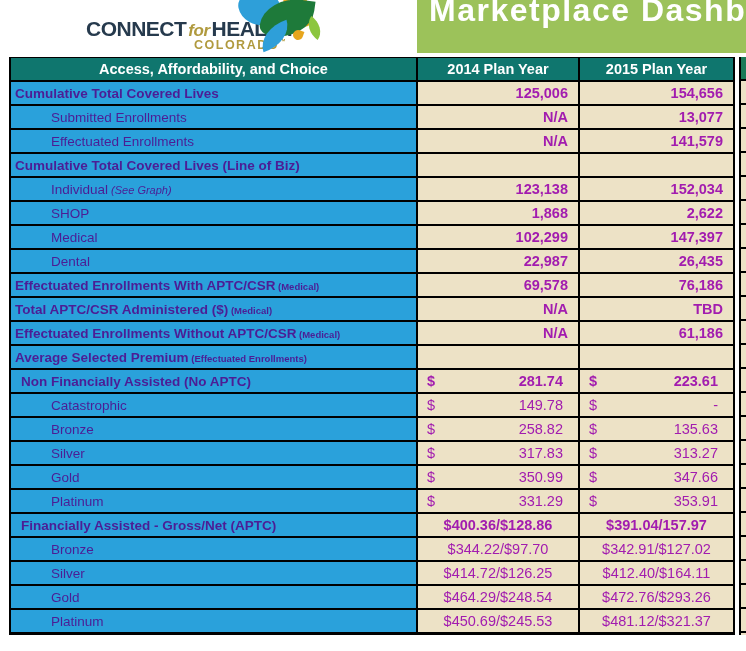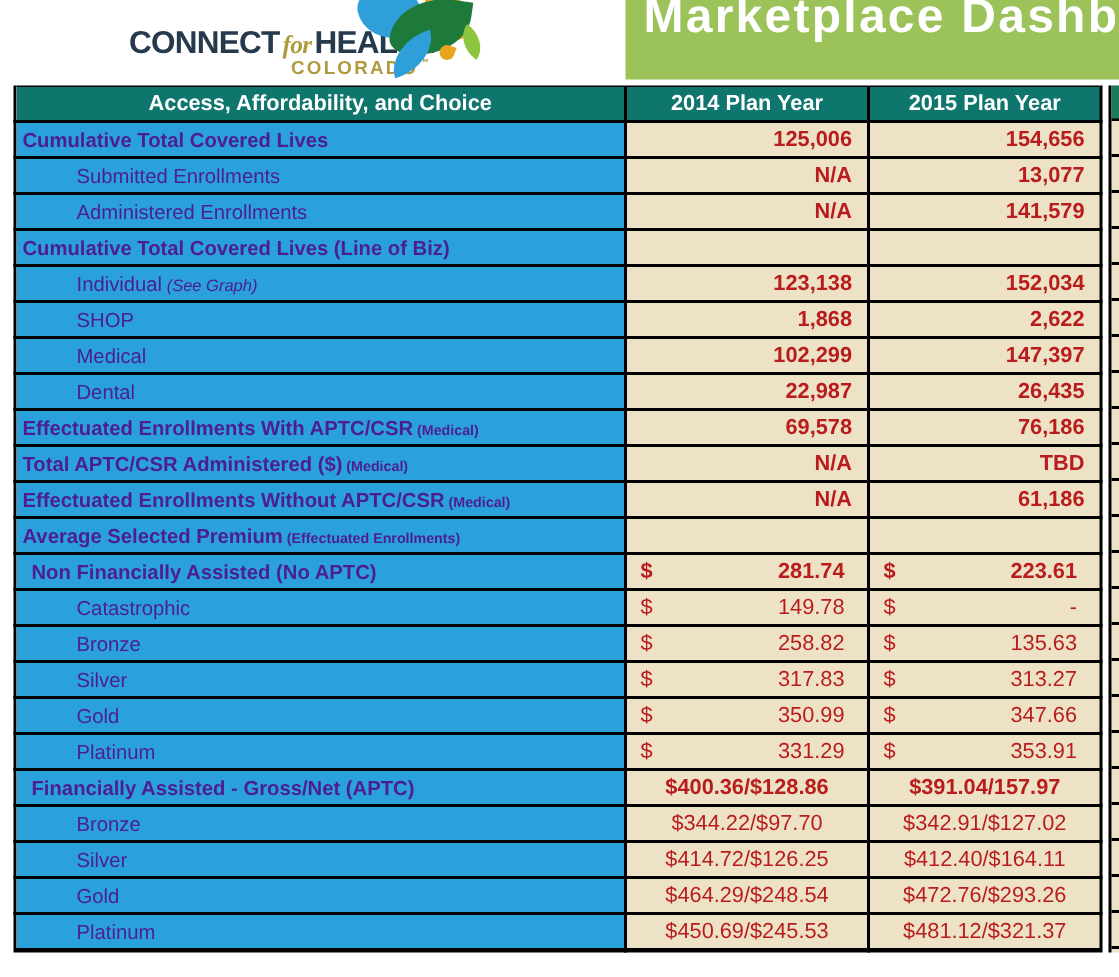--- a/index.html
+++ b/index.html
@@ -7,21 +7,21 @@
         font-family:"Liberation Sans",sans-serif;}
 
   
   .banner{position:absolute;left:417px;top:0;width:329px;height:53px;background:#9CC25A;overflow:hidden;}
   .banner h1{margin:-8px 0 0 12px;color:#ffffff;font-size:32px;font-weight:bold;
              letter-spacing:1.5px;white-space:nowrap;}
 
   
   .logo-line{position:absolute;left:86px;top:17px;color:#263A4D;font-weight:bold;
              font-size:21px;letter-spacing:-0.5px;white-space:nowrap;}
-  .logo-for{color:#B09A3E;font-family:Liberation Serif, serif;font-style:italic;
+  .logo-for{color:#B09A3E;font-family:Liberation Sans, sans-serif;font-style:italic;
             font-size:17px;padding:0 2px;}
   .logo-colorado{position:absolute;left:194px;top:38px;color:#B09A3E;font-weight:bold;
                  font-size:12.5px;letter-spacing:1.5px;white-space:nowrap;}
   .logo-tm{font-size:7px;vertical-align:super;letter-spacing:0;}
   .leaves{position:absolute;left:233px;top:-10px;width:100px;height:64px;}
   .leaf{position:absolute;}
   .lf-blue-top{left:6px;top:0;width:42px;height:36px;background:#2E9FD9;
                border-radius:60% 100% 20% 100%;transform:rotate(-12deg);}
   .lf-orange{left:48px;top:4px;width:34px;height:30px;background:#E7A61E;
              border-radius:0 100% 30% 100%;transform:rotate(18deg);}
@@ -40,21 +40,21 @@
   .dash th,.dash td{border:2px solid #000;height:22px;padding:0;overflow:hidden;
                     white-space:nowrap;vertical-align:middle;}
   .dash thead th{background:#0f766e;color:#fff;font-size:14.5px;font-weight:bold;
                  text-align:center;border-top:1px solid #000;}
   td.lbl{background:#2AA1DB;color:#4c1d95;font-size:13.5px;padding-left:4px;}
   td.lbl.b{font-weight:bold;}
   td.lbl.ind1{padding-left:10px;}
   td.lbl.ind2{padding-left:40px;}
   .sfx-s{font-size:9.5px;}
   .sfx-i{font-style:italic;font-weight:normal;font-size:11px;}
-  td.val{background:#EDE2C6;color:#b91c1c;font-size:14.5px;}
+  td.val{background:#EDE2C6;color:#a21caf;font-size:14.5px;}
   td.val.r{text-align:right;padding-right:10px;}
   td.val.c{text-align:center;}
   td.val.b{font-weight:bold;}
   .acct{display:flex;justify-content:space-between;align-items:center;
         padding:0 15px 0 9px;height:100%;}
   .acct.b{font-weight:bold;}
 
   
   .sliver{position:absolute;left:739px;top:57px;width:7px;height:578px;
           border-left:2px solid #000;background:
@@ -105,21 +105,21 @@
     <td class="lbl ind0 b"><span class="t">Cumulative Total Covered Lives</span></td>
     <td class="val r b">125,006</td>
     <td class="val r b">154,656</td>
   </tr>
         <tr>
     <td class="lbl ind2"><span class="t">Submitted Enrollments</span></td>
     <td class="val r b">N/A</td>
     <td class="val r b">13,077</td>
   </tr>
         <tr>
-    <td class="lbl ind2"><span class="t">Administered Enrollments</span></td>
+    <td class="lbl ind2"><span class="t">Effectuated Enrollments</span></td>
     <td class="val r b">N/A</td>
     <td class="val r b">141,579</td>
   </tr>
         <tr>
     <td class="lbl ind0 b"><span class="t">Cumulative Total Covered Lives (Line of Biz)</span></td>
     <td class="val"></td>
     <td class="val"></td>
   </tr>
         <tr>
     <td class="lbl ind2"><span class="t">Individual</span><span class="sfx sfx-i"> (See Graph)</span></td>

